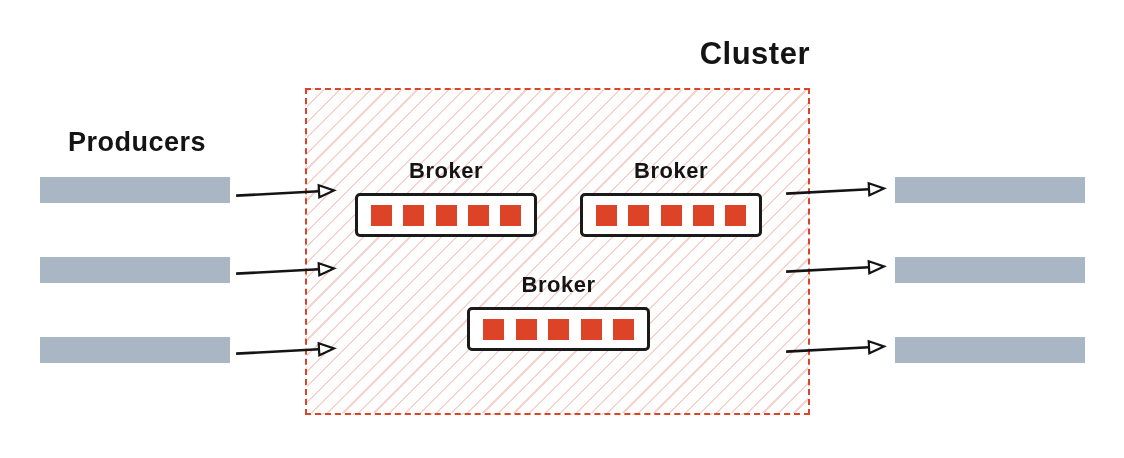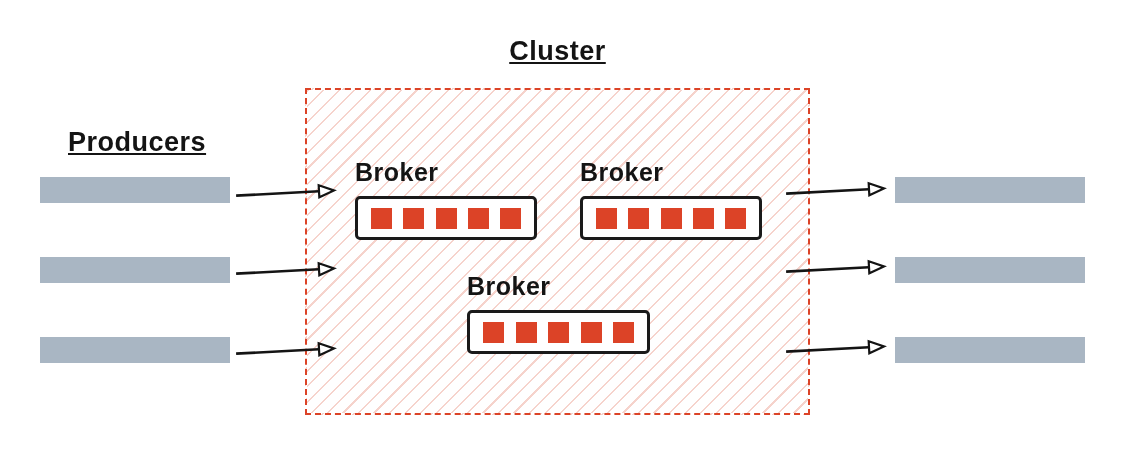--- a/index.html
+++ b/index.html
@@ -11,62 +11,61 @@
   .canvas {
     position: relative;
     width: 1124px;
     height: 458px;
     background: #ffffff;
     overflow: hidden;
   }
   .cluster-title {
     position: absolute;
     left: 305px; top: 36px; width: 505px;
-    text-align: center;
-    font-size: 27px;
+    text-align: right;
+    font-size: 31px;
     font-weight: 600;
     letter-spacing: 0.5px;
-    text-decoration: underline;
   }
   .cluster-box {
     position: absolute;
     left: 305px; top: 88px;
     width: 505px; height: 327px;
     box-sizing: border-box;
     border: 2.5px dashed var(--accent-red, #dc4327);
     background: repeating-linear-gradient(
       135deg,
       var(--hatch-pink, #f6d3cc) 0px,
       var(--hatch-pink, #f6d3cc) 1.6px,
       transparent 1.6px,
       transparent 11px
     );
   }
   .side-label {
     position: absolute;
     font-size: 27px;
     font-weight: 600;
     letter-spacing: 0.5px;
-    text-decoration: underline;
   }
   .producers-label { left: 68px;  top: 127px; }
   .consumers-label { left: 922px; top: 127px; }
   .bar {
     position: absolute;
     width: 190px; height: 26px;
     background: var(--bar-gray, #a9b6c3);
   }
   .arrow {
     position: absolute;
     width: 102px; height: 18px;
     transform: rotate(-3deg);
   }
   .broker-group { position: absolute; }
   .broker-label {
-    font-size: 25px;
+    text-align: center;
+    font-size: 22px;
     font-weight: 600;
     margin-bottom: 9px;
     letter-spacing: 0.5px;
   }
   .broker-box {
     width: 100%; height: 44px;
     box-sizing: border-box;
     background: #ffffff;
     border: 3px solid #1a1a1a;
     border-radius: 5px;

